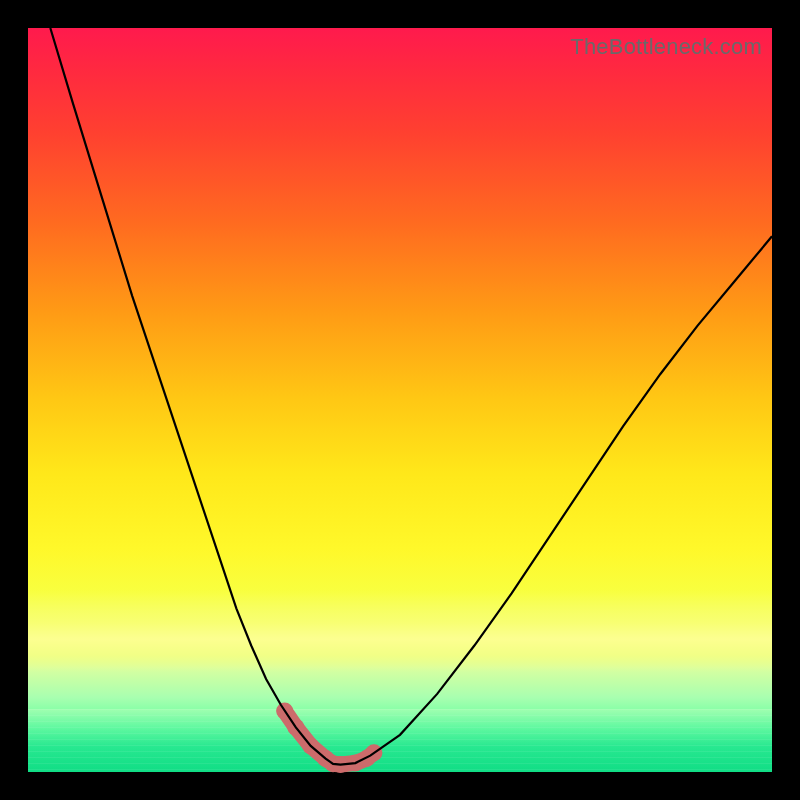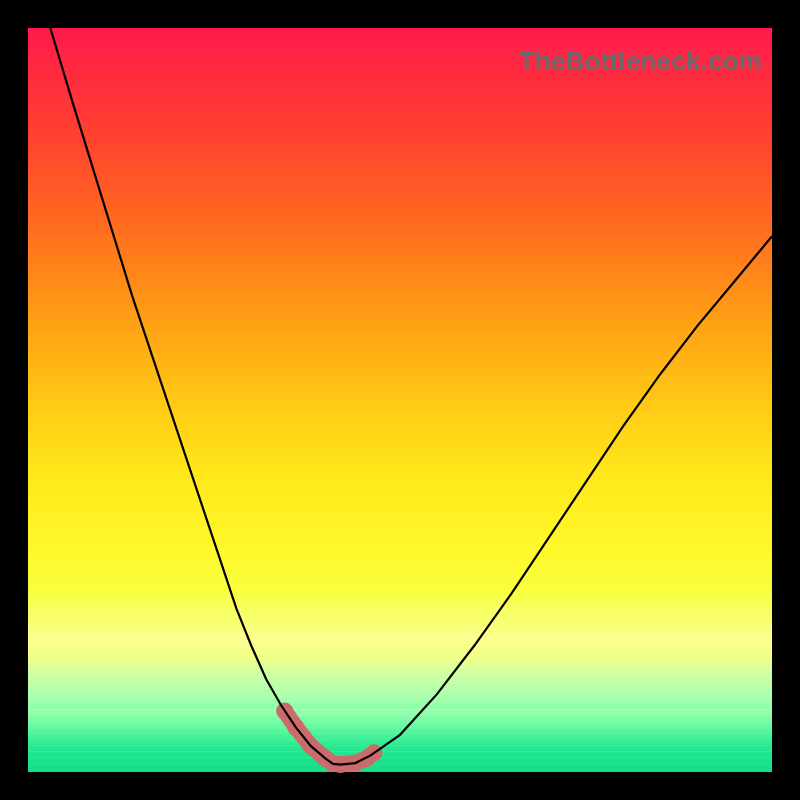--- a/index.html
+++ b/index.html
@@ -64,25 +64,25 @@
       ),
       linear-gradient(to bottom,
         #a0ffb0 0%,
         #60f8a0 30%,
         #28e890 60%,
         #10dd85 100%
       );
   }
   .watermark {
     position: absolute;
-    top: 18px;
+    top: 6px;
     right: 10px;
     color: #6a6a6a;
-    font-size: 26px;
-    font-weight: 700;
+    font-size: 22px;
+    font-weight: 400;
     letter-spacing: 0.2px;
   }
   .curve-svg {
     position: absolute;
     left: 0;
     top: 0;
     width: 100%;
     height: 100%;
     overflow: visible;
   }

